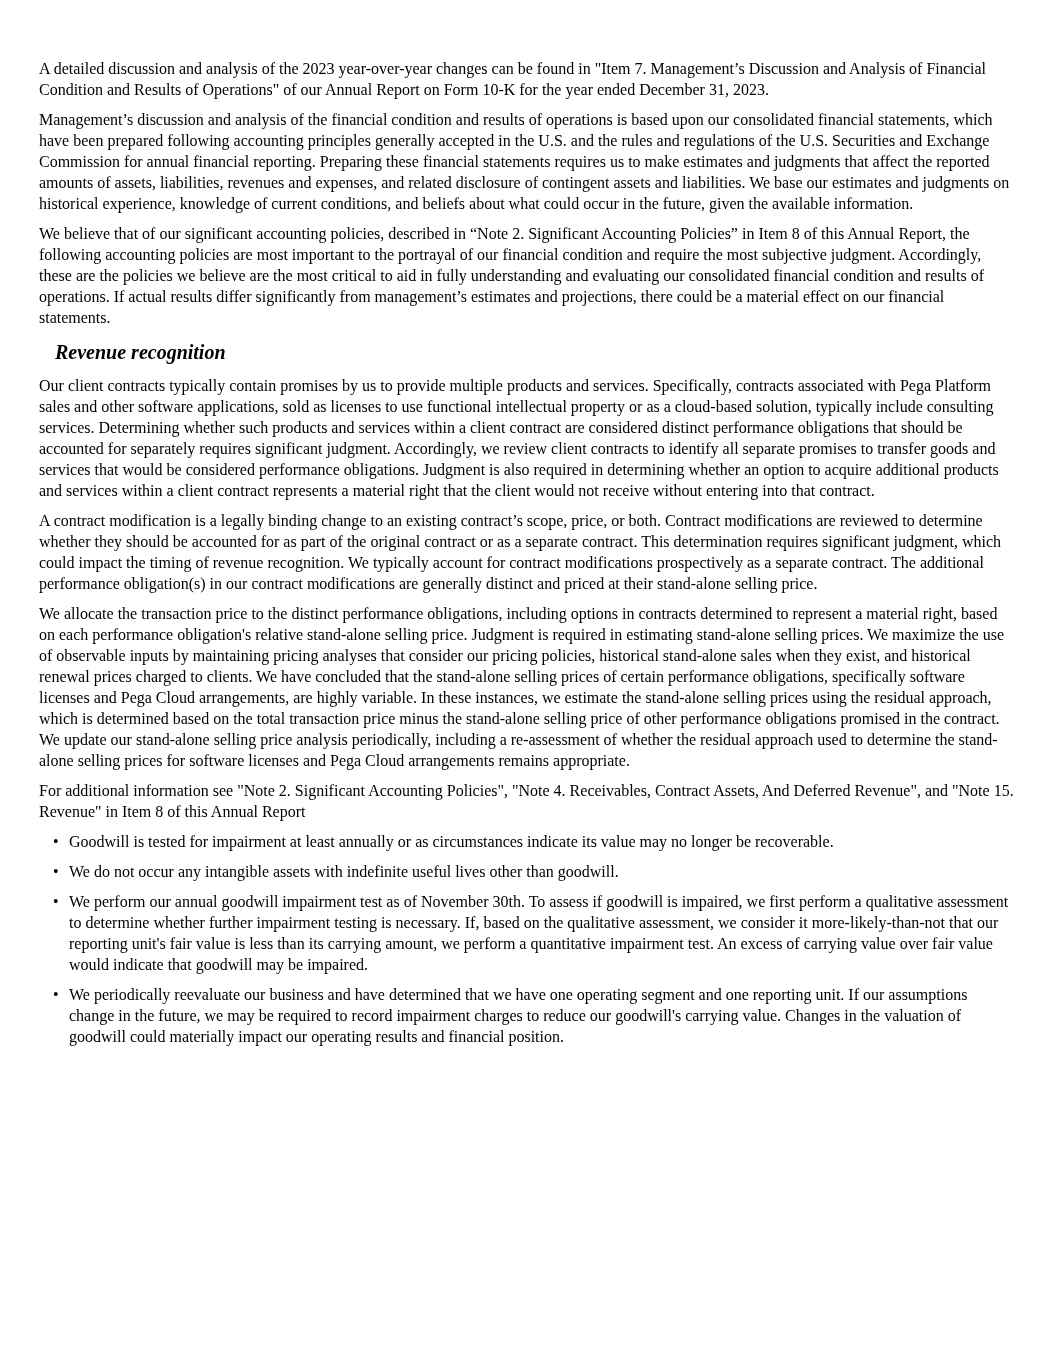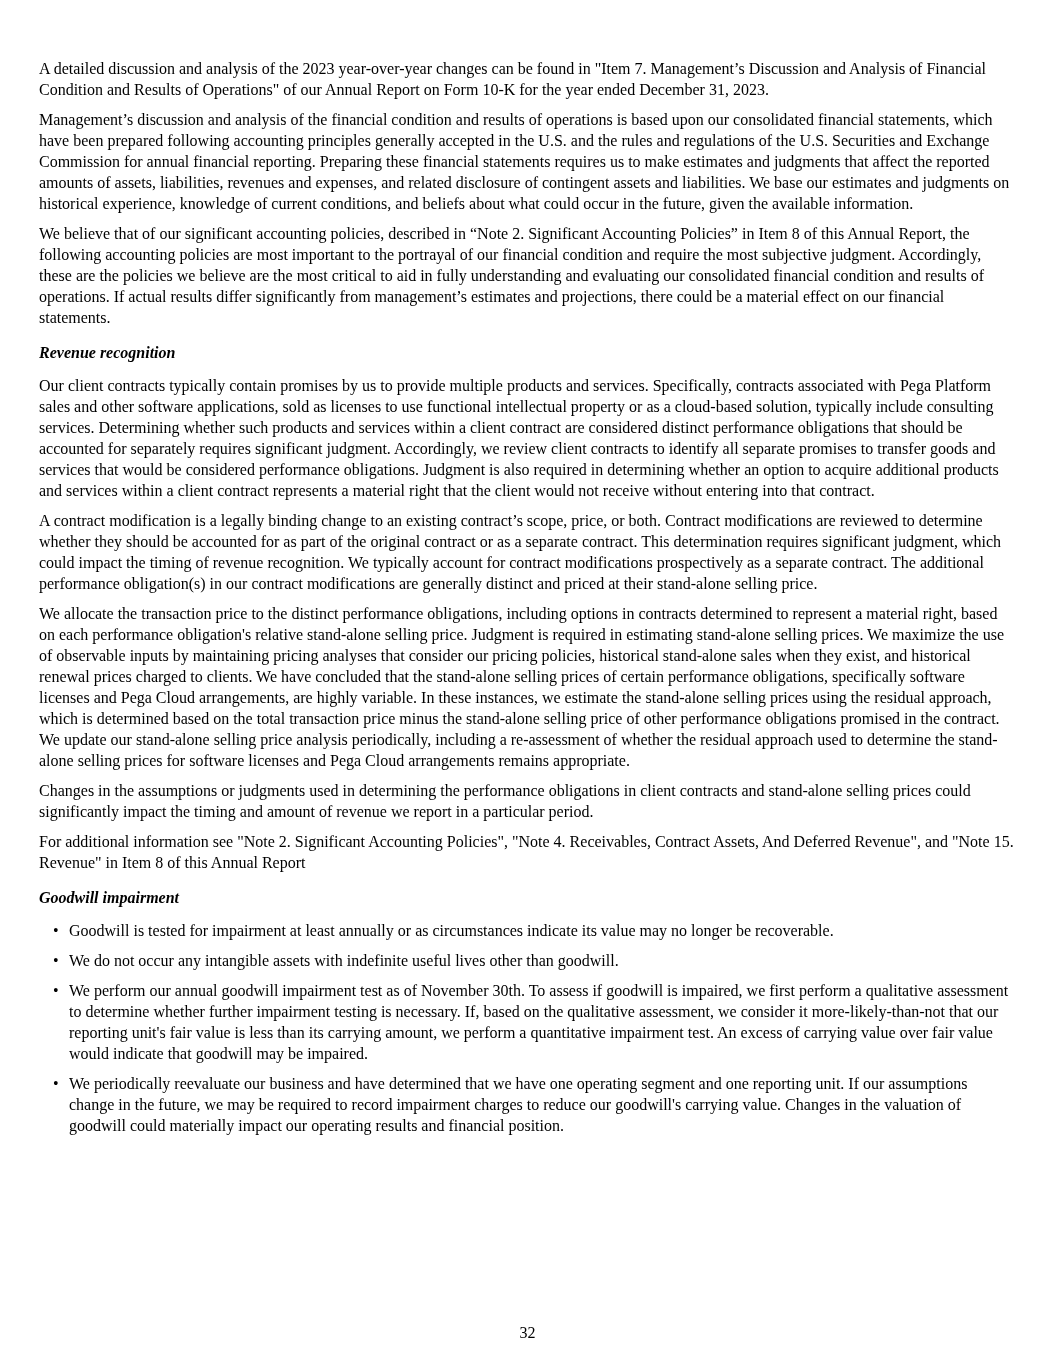--- a/index.html
+++ b/index.html
@@ -29,22 +29,22 @@
     line-height: 21px;
     text-align: left;
   }
   .heading {
     margin: 12px 0 12px 0;
     font-size: 16px;
     line-height: 21px;
     font-weight: bold;
   }
   .subheading {
-    margin: 14px 0 12px 0;
-    font-size: 16px;
+    margin: 14px 0 12px 16px;
+    font-size: 20px;
     line-height: 21px;
     font-weight: bold;
     font-style: italic;
   }
   .bullet-list {
     list-style: none;
     margin: 0;
     padding: 0;
   }
   .bullet-item {
@@ -81,24 +81,22 @@
 
 
   <p class="para">Management’s discussion and analysis of the financial condition and results of operations is based upon our consolidated financial statements, which have been prepared following accounting principles generally accepted in the U.S. and the rules and regulations of the U.S. Securities and Exchange Commission for annual financial reporting. Preparing these financial statements requires us to make estimates and judgments that affect the reported amounts of assets, liabilities, revenues and expenses, and related disclosure of contingent assets and liabilities. We base our estimates and judgments on historical experience, knowledge of current conditions, and beliefs about what could occur in the future, given the available information.</p>
   <p class="para">We believe that of our significant accounting policies, described in “Note 2. Significant Accounting Policies” in Item 8 of this Annual Report, the following accounting policies are most important to the portrayal of our financial condition and require the most subjective judgment. Accordingly, these are the policies we believe are the most critical to aid in fully understanding and evaluating our consolidated financial condition and results of operations. If actual results differ significantly from management’s estimates and projections, there could be a material effect on our financial statements.</p>
 
   <h2 class="subheading">Revenue recognition</h2>
 
   <p class="para">Our client contracts typically contain promises by us to provide multiple products and services. Specifically, contracts associated with Pega Platform sales and other software applications, sold as licenses to use functional intellectual property or as a cloud-based solution, typically include consulting services. Determining whether such products and services within a client contract are considered distinct performance obligations that should be accounted for separately requires significant judgment. Accordingly, we review client contracts to identify all separate promises to transfer goods and services that would be considered performance obligations. Judgment is also required in determining whether an option to acquire additional products and services within a client contract represents a material right that the client would not receive without entering into that contract.</p>
   <p class="para">A contract modification is a legally binding change to an existing contract’s scope, price, or both. Contract modifications are reviewed to determine whether they should be accounted for as part of the original contract or as a separate contract. This determination requires significant judgment, which could impact the timing of revenue recognition. We typically account for contract modifications prospectively as a separate contract. The additional performance obligation(s) in our contract modifications are generally distinct and priced at their stand-alone selling price.</p>
   <p class="para">We allocate the transaction price to the distinct performance obligations, including options in contracts determined to represent a material right, based on each performance obligation's relative stand-alone selling price. Judgment is required in estimating stand-alone selling prices. We maximize the use of observable inputs by maintaining pricing analyses that consider our pricing policies, historical stand-alone sales when they exist, and historical renewal prices charged to clients. We have concluded that the stand-alone selling prices of certain performance obligations, specifically software licenses and Pega Cloud arrangements, are highly variable. In these instances, we estimate the stand-alone selling prices using the residual approach, which is determined based on the total transaction price minus the stand-alone selling price of other performance obligations promised in the contract. We update our stand-alone selling price analysis periodically, including a re-assessment of whether the residual approach used to determine the stand-alone selling prices for software licenses and Pega Cloud arrangements remains appropriate.</p>
-  <p class="para">Changes in the assumptions or judgments used in determining the performance obligations in client contracts and stand-alone selling prices could significantly impact the timing and amount of revenue we report in a particular period.</p>
   <p class="para">For additional information see "Note 2. Significant Accounting Policies", "Note 4. Receivables, Contract Assets, And Deferred Revenue", and "Note 15. Revenue" in Item 8 of this Annual Report</p>
 
-  <h2 class="subheading">Goodwill impairment</h2>
 
 
   <ul class="bullet-list">
     <li class="bullet-item">
       <span class="bullet-marker">•</span>
       <span class="bullet-text">Goodwill is tested for impairment at least annually or as circumstances indicate its value may no longer be recoverable.</span>
     </li>
     <li class="bullet-item">
       <span class="bullet-marker">•</span>
       <span class="bullet-text">We do not occur any intangible assets with indefinite useful lives other than goodwill.</span>
@@ -106,15 +104,14 @@
     <li class="bullet-item">
       <span class="bullet-marker">•</span>
       <span class="bullet-text">We perform our annual goodwill impairment test as of November 30th. To assess if goodwill is impaired, we first perform a qualitative assessment to determine whether further impairment testing is necessary. If, based on the qualitative assessment, we consider it more-likely-than-not that our reporting unit's fair value is less than its carrying amount, we perform a quantitative impairment test. An excess of carrying value over fair value would indicate that goodwill may be impaired.</span>
     </li>
     <li class="bullet-item">
       <span class="bullet-marker">•</span>
       <span class="bullet-text">We periodically reevaluate our business and have determined that we have one operating segment and one reporting unit. If our assumptions change in the future, we may be required to record impairment charges to reduce our goodwill's carrying value. Changes in the valuation of goodwill could materially impact our operating results and financial position.</span>
     </li>
   </ul>
 
-  <div class="page-number">32</div>
 
 </main>
 
 </body></html>

